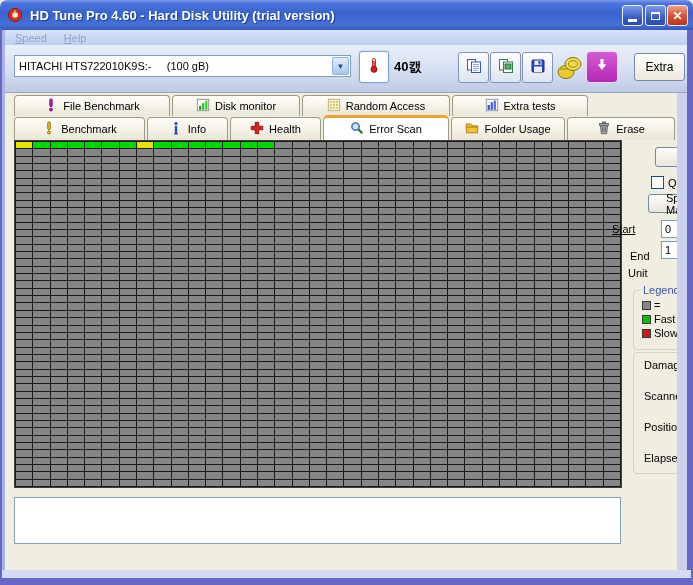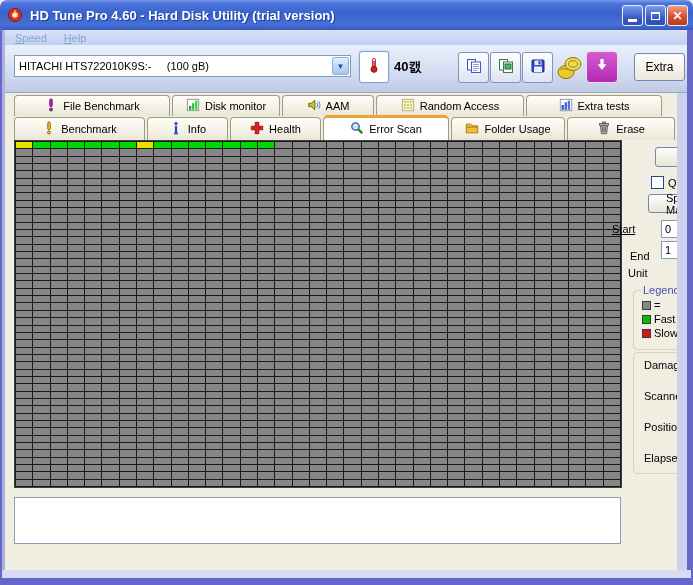--- a/index.html
+++ b/index.html
@@ -178,35 +178,28 @@
   <div class="abs exit-btn">Extra</div>
 
   <div class="abs tabrow tabrow1">
       <div class="tab" style="width: 156px;">
         <span><svg width="14" height="14" viewBox="0 0 16 16">
             <rect x="6.6" y="1" width="2.8" height="9" rx="1.4" fill="#c020c0" stroke="#701070"></rect>
             <circle cx="8" cy="13.2" r="1.7" fill="#c020c0" stroke="#701070"></circle>
           </svg></span>
         <span>File Benchmark</span>
       </div>
-      <div class="tab" style="width: 108px; text-align: right;">
+      <div class="tab" style="width: 128px; text-align: right;">
         <span><svg width="14" height="14" viewBox="0 0 16 16">
             <rect x="1.5" y="1.5" width="13" height="13" fill="#fff" stroke="#888"></rect>
             <rect x="3.5" y="9" width="2.5" height="4.5" fill="#18a018"></rect>
             <rect x="7" y="6" width="2.5" height="7.5" fill="#20c020"></rect>
             <rect x="10.5" y="3" width="2.5" height="10.5" fill="#28d828"></rect>
           </svg></span>
         <span>Disk monitor</span>
-      </div>
-      <div class="tab" style="width: 92px;">
-        <span><svg width="14" height="14" viewBox="0 0 16 16">
-            <path d="M2 6 h3 l4 -3.5 v11 L5 10 H2 z" fill="#d0bc28" stroke="#686010"></path>
-            <path d="M11 5.2 q2.3 2.8 0 5.6 M13 3.4 q3.6 4.6 0 9.2" stroke="#6890c8" fill="none" stroke-width="1.2"></path>
-          </svg></span>
-        <span>AAM</span>
       </div>
       <div class="tab" style="width: 148px;">
         <span><svg width="14" height="14" viewBox="0 0 16 16">
             <rect x="1.5" y="1.5" width="13" height="13" fill="#f8f2da" stroke="#b0a878"></rect>
             <g fill="#d0c040">
               <circle cx="4.5" cy="4.5" r="1.2"></circle>
               <circle cx="8" cy="4.5" r="1.2"></circle>
               <circle cx="11.5" cy="4.5" r="1.2"></circle>
               <circle cx="4.5" cy="8" r="1.2"></circle>
               <circle cx="8" cy="8" r="1.2"></circle>

